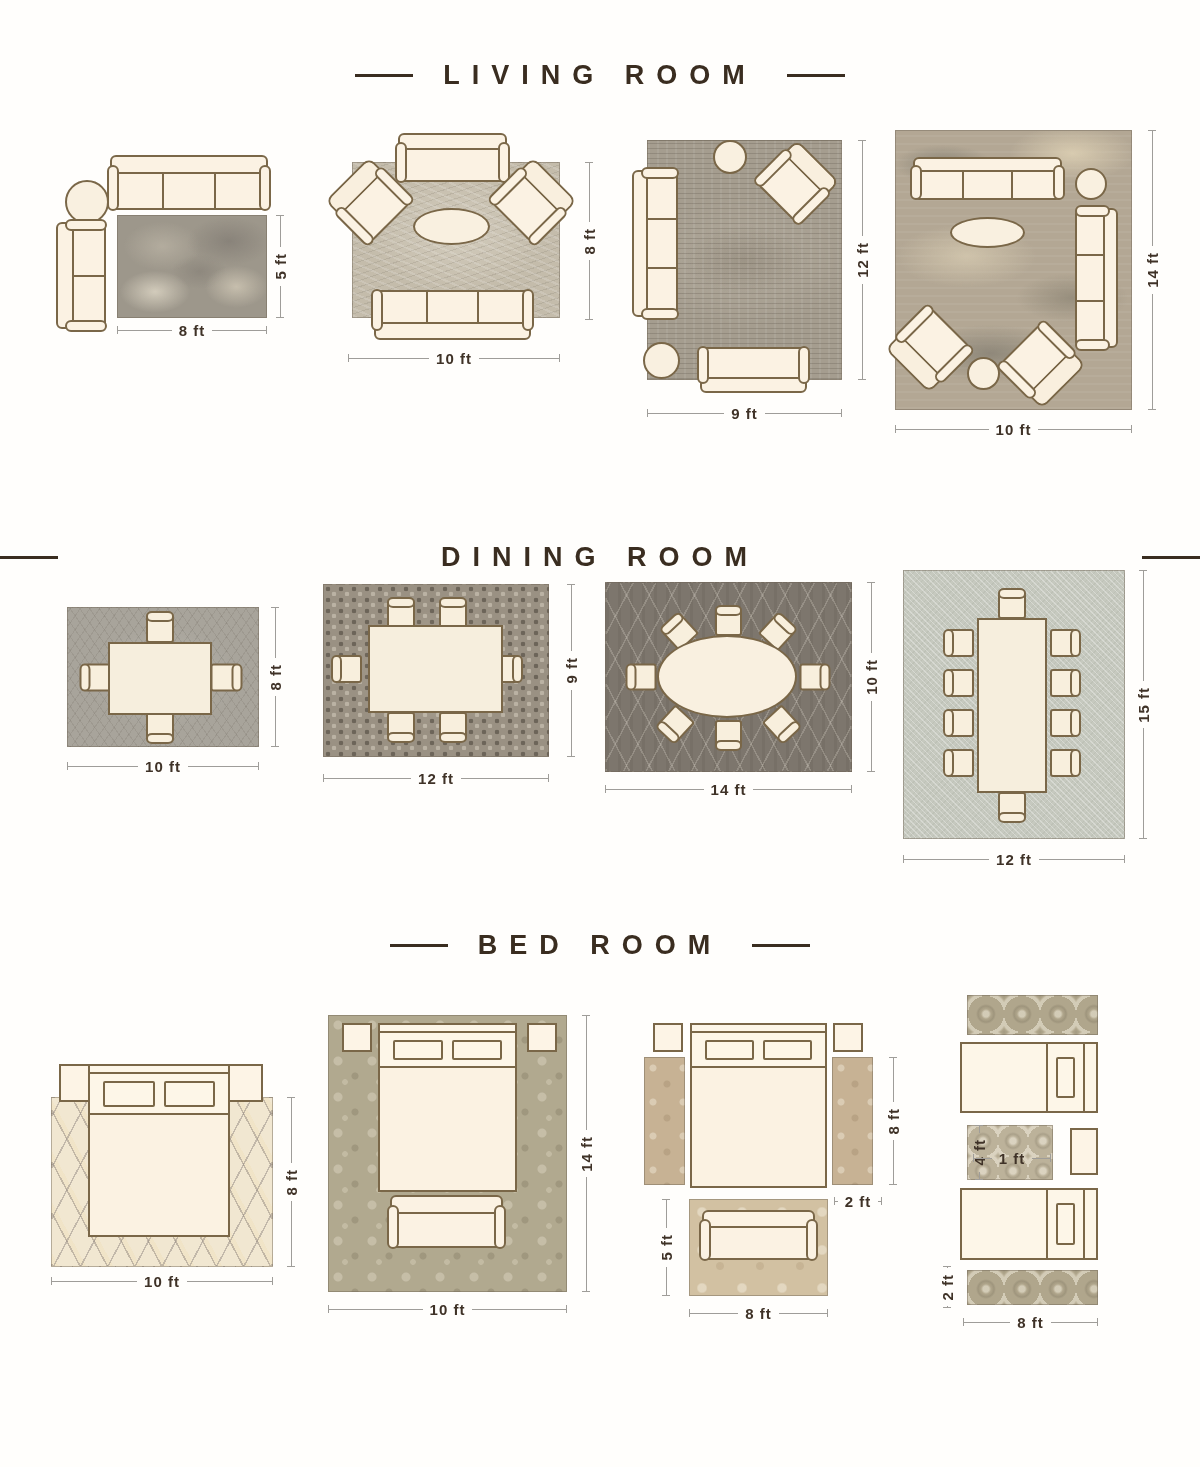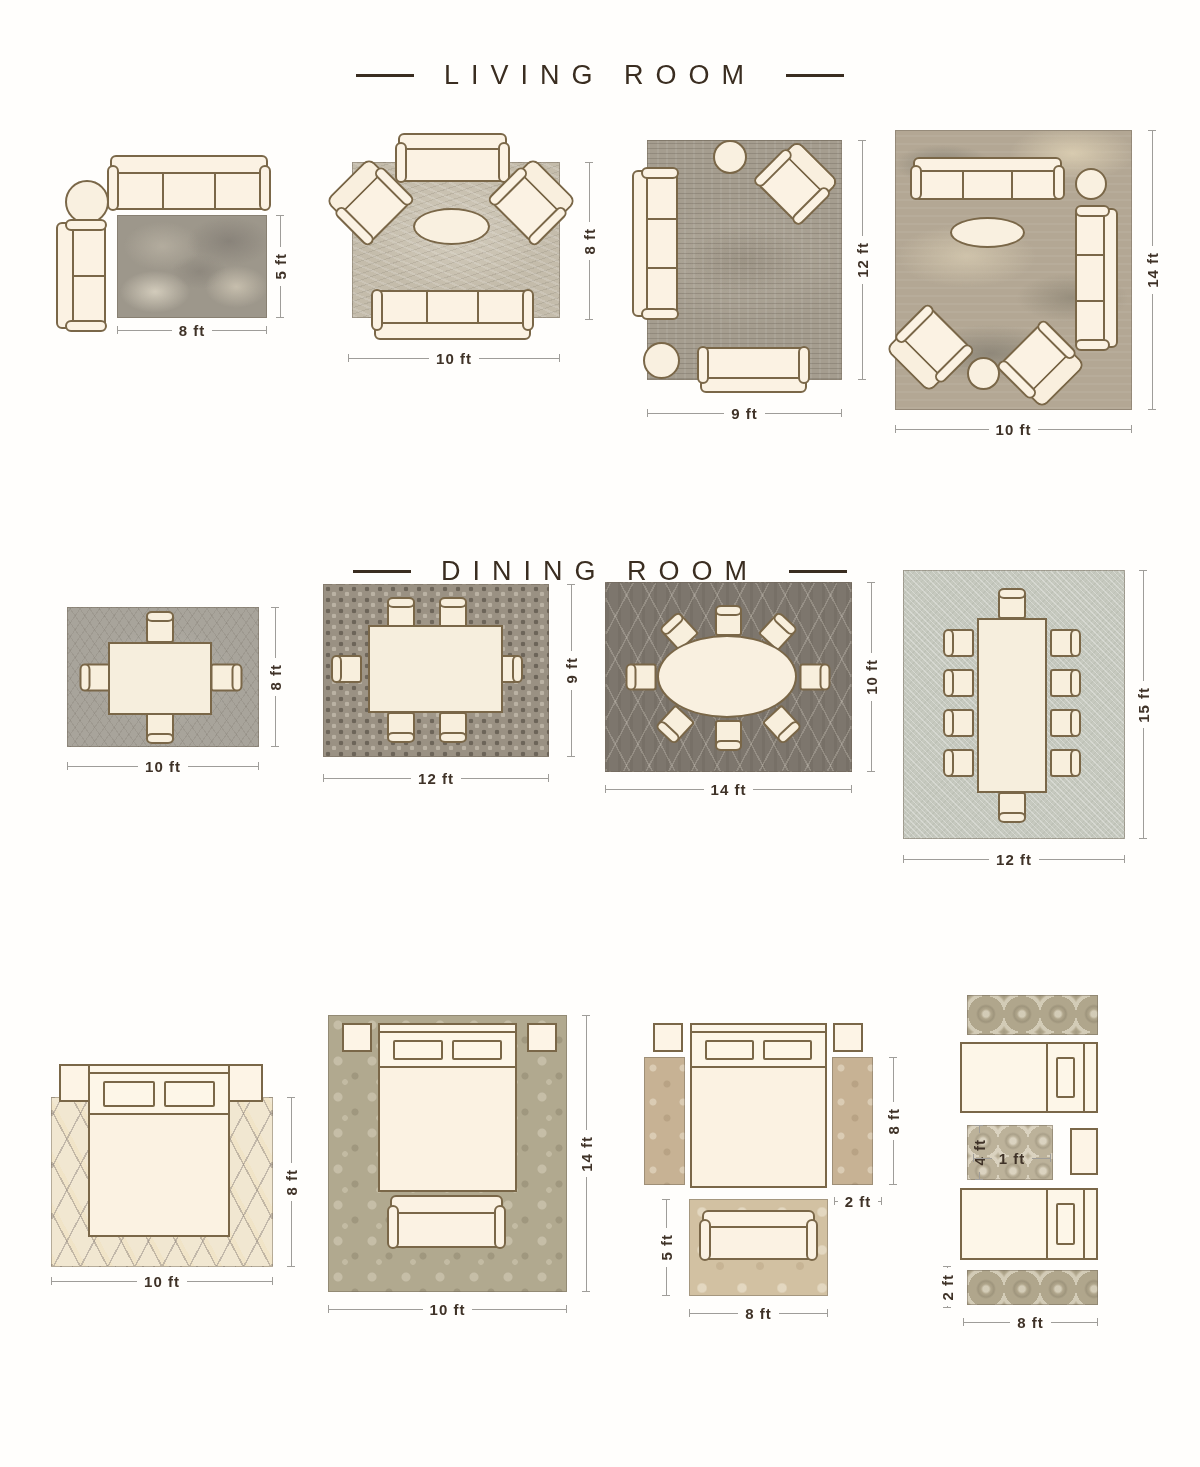--- a/index.html
+++ b/index.html
@@ -3,21 +3,21 @@
 <meta charset="utf-8">
 <style>
   html,body{margin:0;padding:0;background:#ffffff;}
   .page{position:relative;width:1200px;height:1467px;background:#fffefc;margin:0 auto;
         font-family:"Liberation Sans",sans-serif;overflow:hidden;}
 
   
   .section-title{position:absolute;left:0;width:100%;display:flex;align-items:center;
                  justify-content:center;gap:30px;}
   .section-title .dash{width:58px;height:3px;background:#3a2d20;}
-  .section-title .ttl{font-size:27px;font-weight:400;letter-spacing:12px;color:#3a2d20;white-space:nowrap;}
+  .section-title .ttl{font-size:27px;font-weight:700;letter-spacing:12px;color:#3a2d20;white-space:nowrap;}
 
   
   .layout{position:absolute;}
   .layout *{box-sizing:border-box;}
 
   
   .rug{position:absolute;z-index:1;border:1px solid rgba(110,100,85,.45);}
   .rug-lr1{background-color:#9d978b;background-image:
     radial-gradient(ellipse 50px 30px at 25% 75%, #d2cbbb 0%, rgba(210,203,187,0) 70%),
     radial-gradient(ellipse 60px 35px at 75% 25%, #89837a 0%, rgba(137,131,122,0) 70%),
@@ -293,21 +293,21 @@
         <span class="lbl">10 ft</span>
         <div class="ln r"></div>
     </div>
     <div class="dim-v" style="left:266px;top:18px;width:16px;height:280px;">
       <div class="ln t"></div>
         <span class="lbl">14 ft</span>
         <div class="ln b"></div>
     </div>
   </div>
 
-  <div class="section-title" style="top:556px;">
+  <div class="section-title" style="top:542px;justify-content:space-between;">
     <span class="dash"></span>
     <span class="ttl">DINING ROOM</span>
     <span class="dash"></span>
   </div>
 
   <div class="layout" style="left:62px;top:600px;width:240px;height:190px;">
     <div class="rug rug-dr1" style="left:5px;top:7px;width:192px;height:140px;"></div>
     <div class="dchair" style="left:84px;top:16px;width:28px;height:27px;"></div>
     <div class="dchair" style="left:84px;top:112px;width:28px;height:27px;transform:rotate(180deg);"></div>
     <div class="dchair" style="left:22px;top:64px;width:28px;height:27px;transform:rotate(-90deg);"></div>
@@ -387,20 +387,25 @@
         <span class="lbl">12 ft</span>
         <div class="ln r"></div>
     </div>
     <div class="dim-v" style="left:232px;top:0px;width:16px;height:269px;">
       <div class="ln t"></div>
         <span class="lbl">15 ft</span>
         <div class="ln b"></div>
     </div>
   </div>
 
+  <div class="section-title" style="top:930px;">
+    <span class="dash"></span>
+    <span class="ttl">BED ROOM</span>
+    <span class="dash"></span>
+  </div>
 
   <div class="layout" style="left:45px;top:1058px;width:265px;height:242px;">
     <div class="rug rug-br1" style="left:6px;top:39px;width:222px;height:170px;"></div>
     <div class="nstand" style="left:14px;top:6px;width:40px;height:38px;"></div>
     <div class="nstand" style="left:178px;top:6px;width:40px;height:38px;"></div>
     <div class="bed" style="left:43px;top:6px;width:142px;height:173px;">
       <div class="hb"></div>
       <div class="pillows">
         <div class="pillow"></div>
         <div class="pillow"></div>

